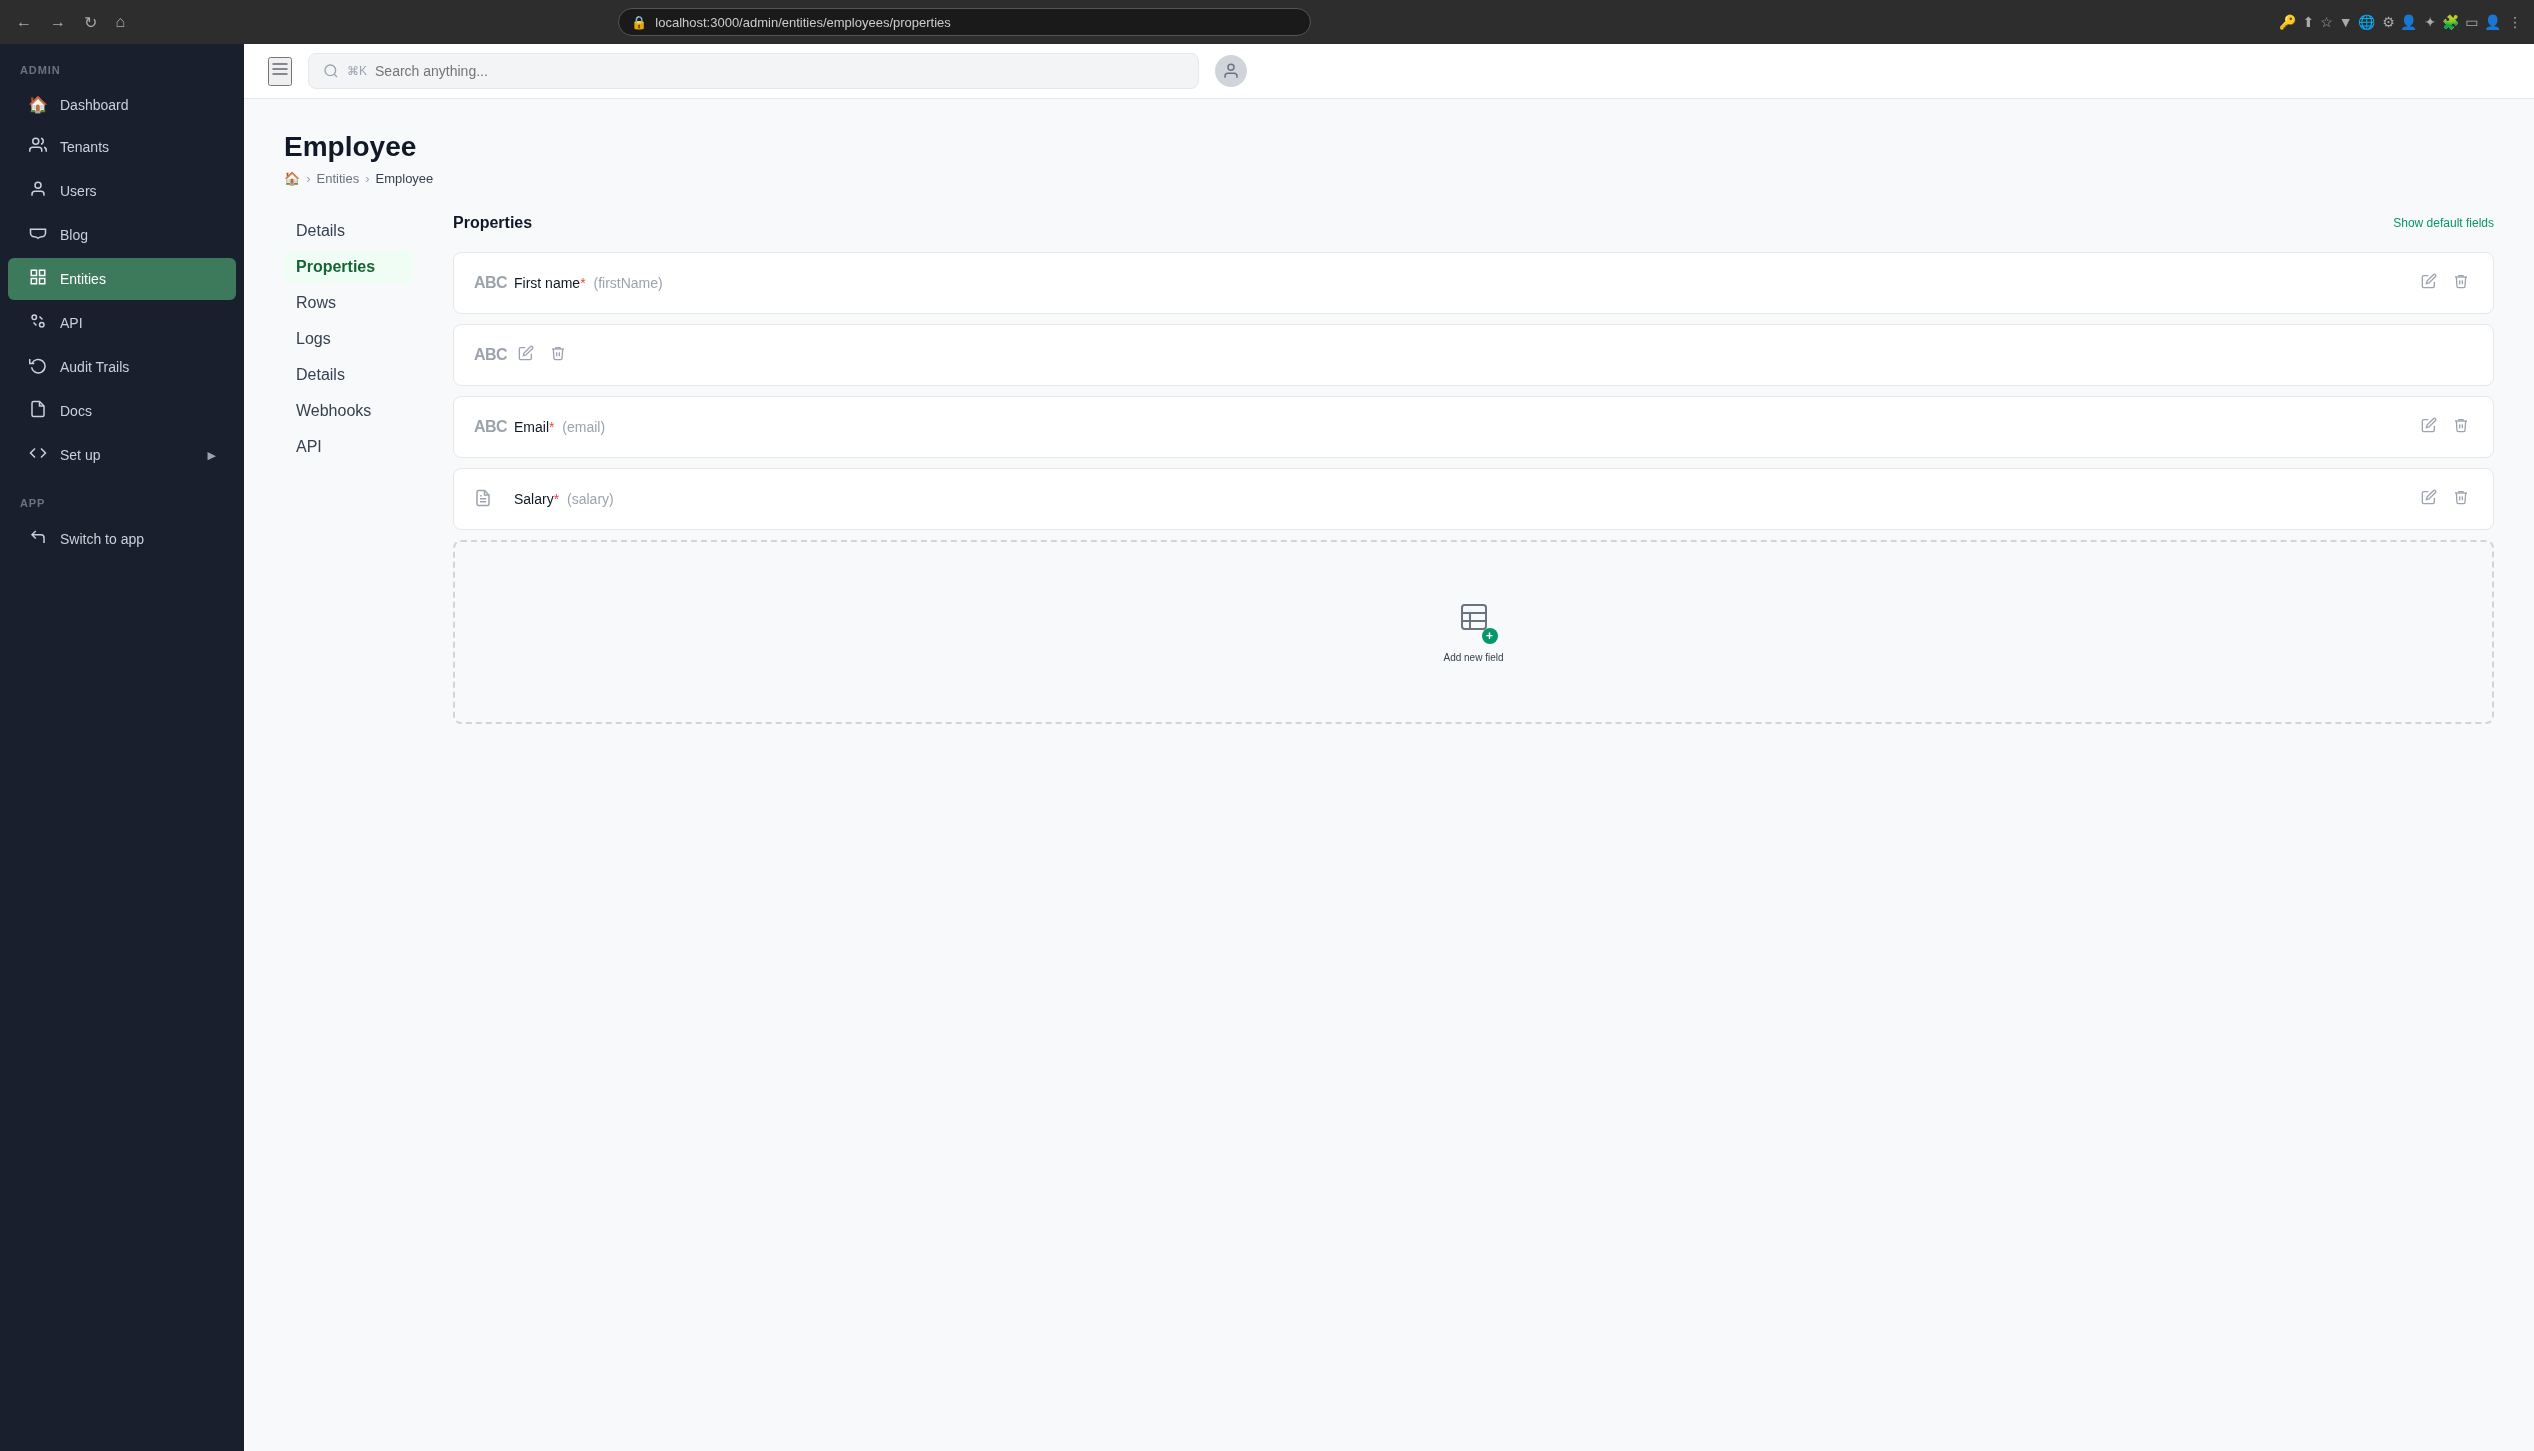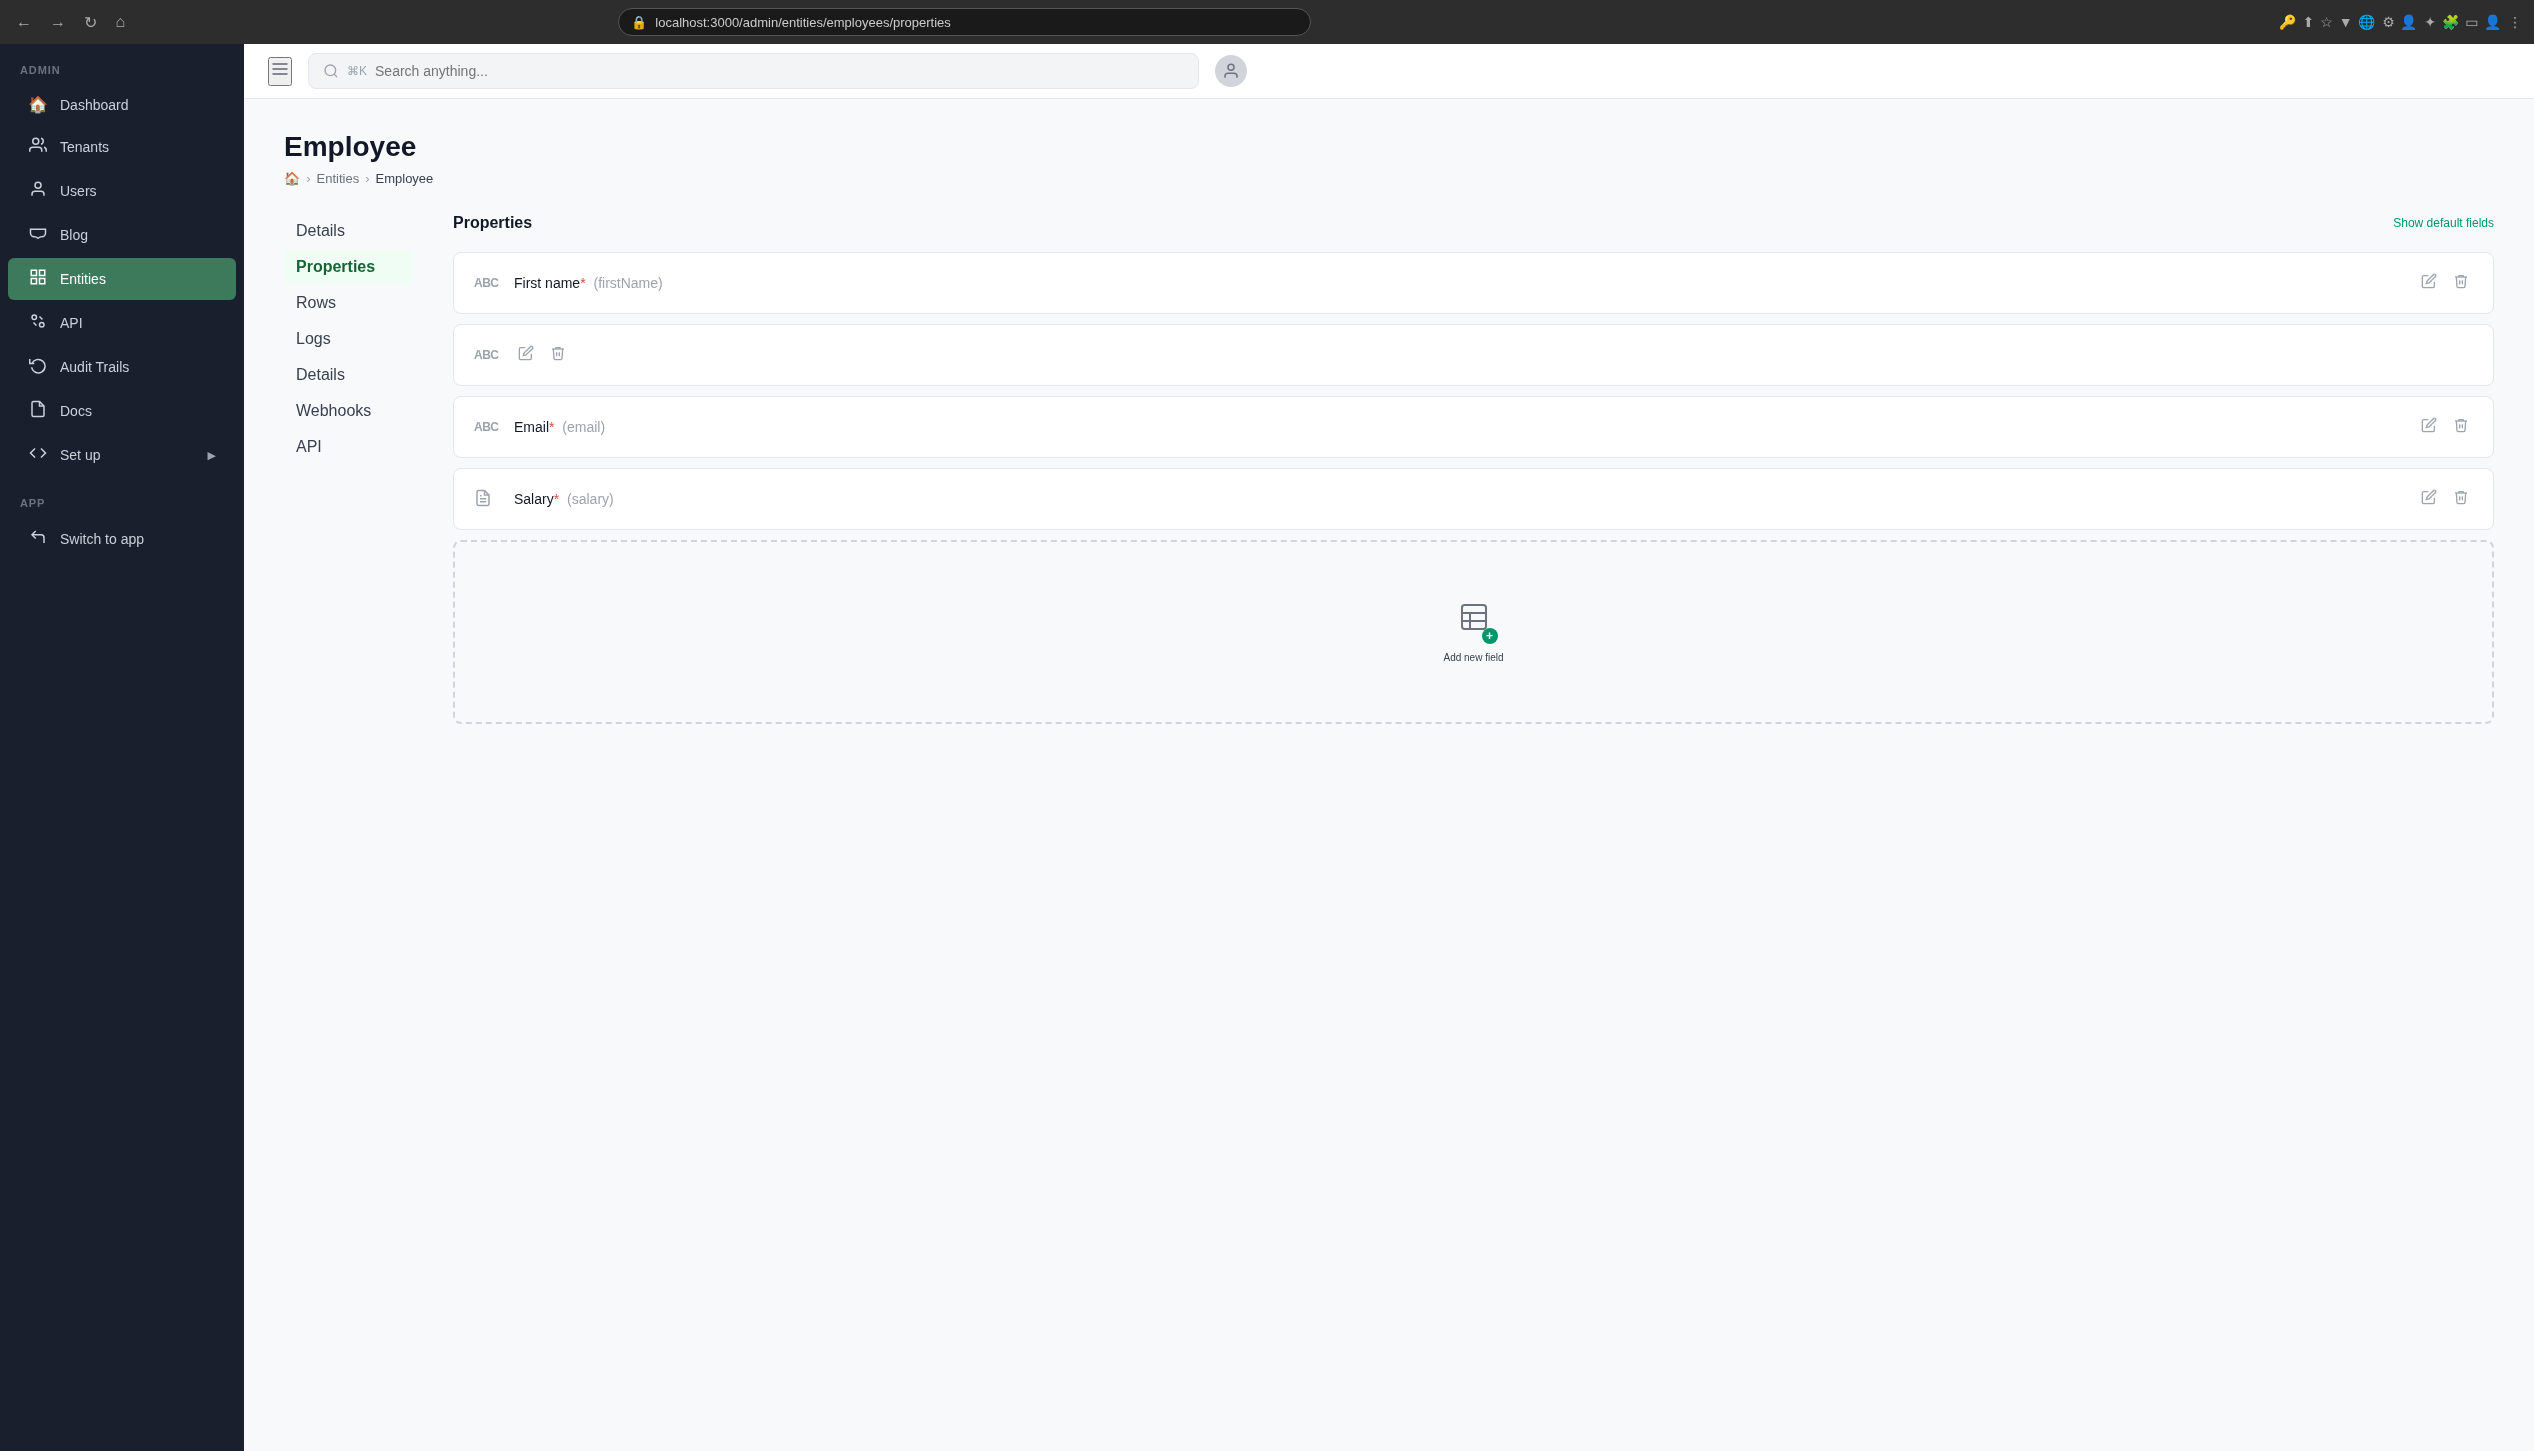--- a/index.html
+++ b/index.html
@@ -171,21 +171,21 @@
       background: #fff;
       border: 1px solid #e5e7eb;
       border-radius: 8px;
       display: flex;
       align-items: center;
       padding: 16px 20px;
       margin-bottom: 10px;
       gap: 12px;
     }
     .field-type-icon {
-      font-size: 12px;
+      font-size: 16px;
       color: #9ca3af;
       font-weight: 700;
       letter-spacing: -0.5px;
       width: 28px;
       flex-shrink: 0;
     }
     .field-type-icon.number-icon {
       font-size: 14px;
     }
     .field-name {

